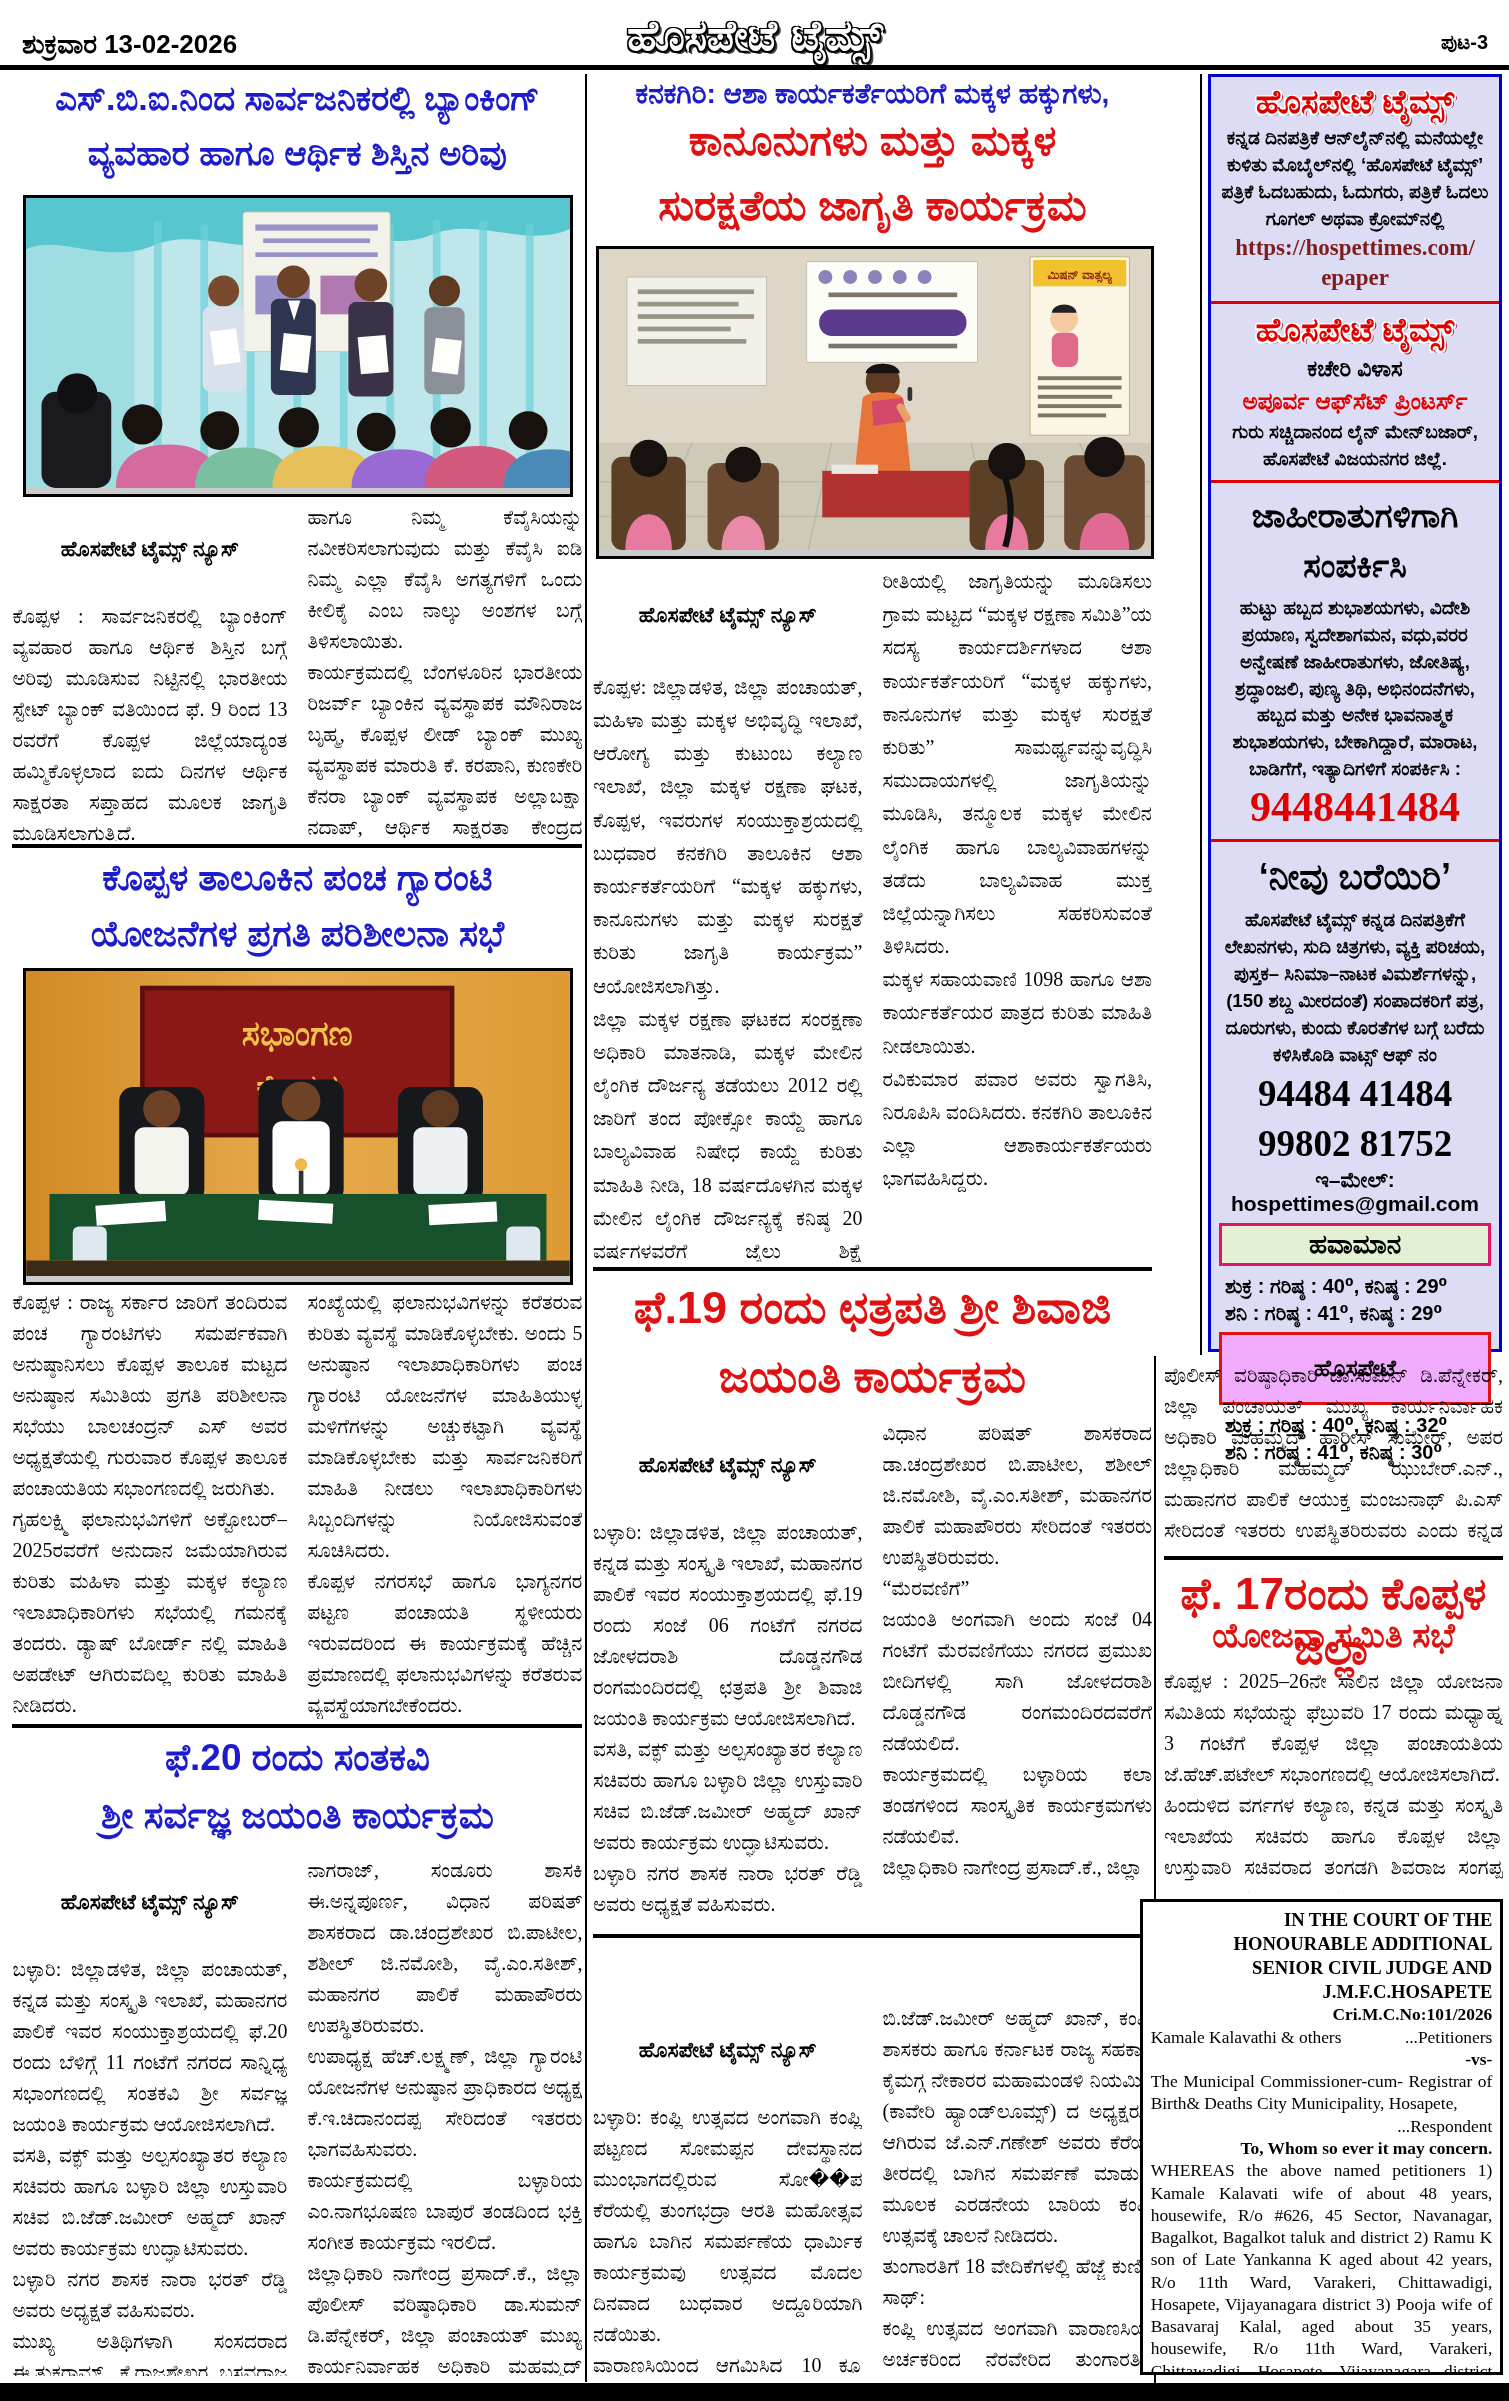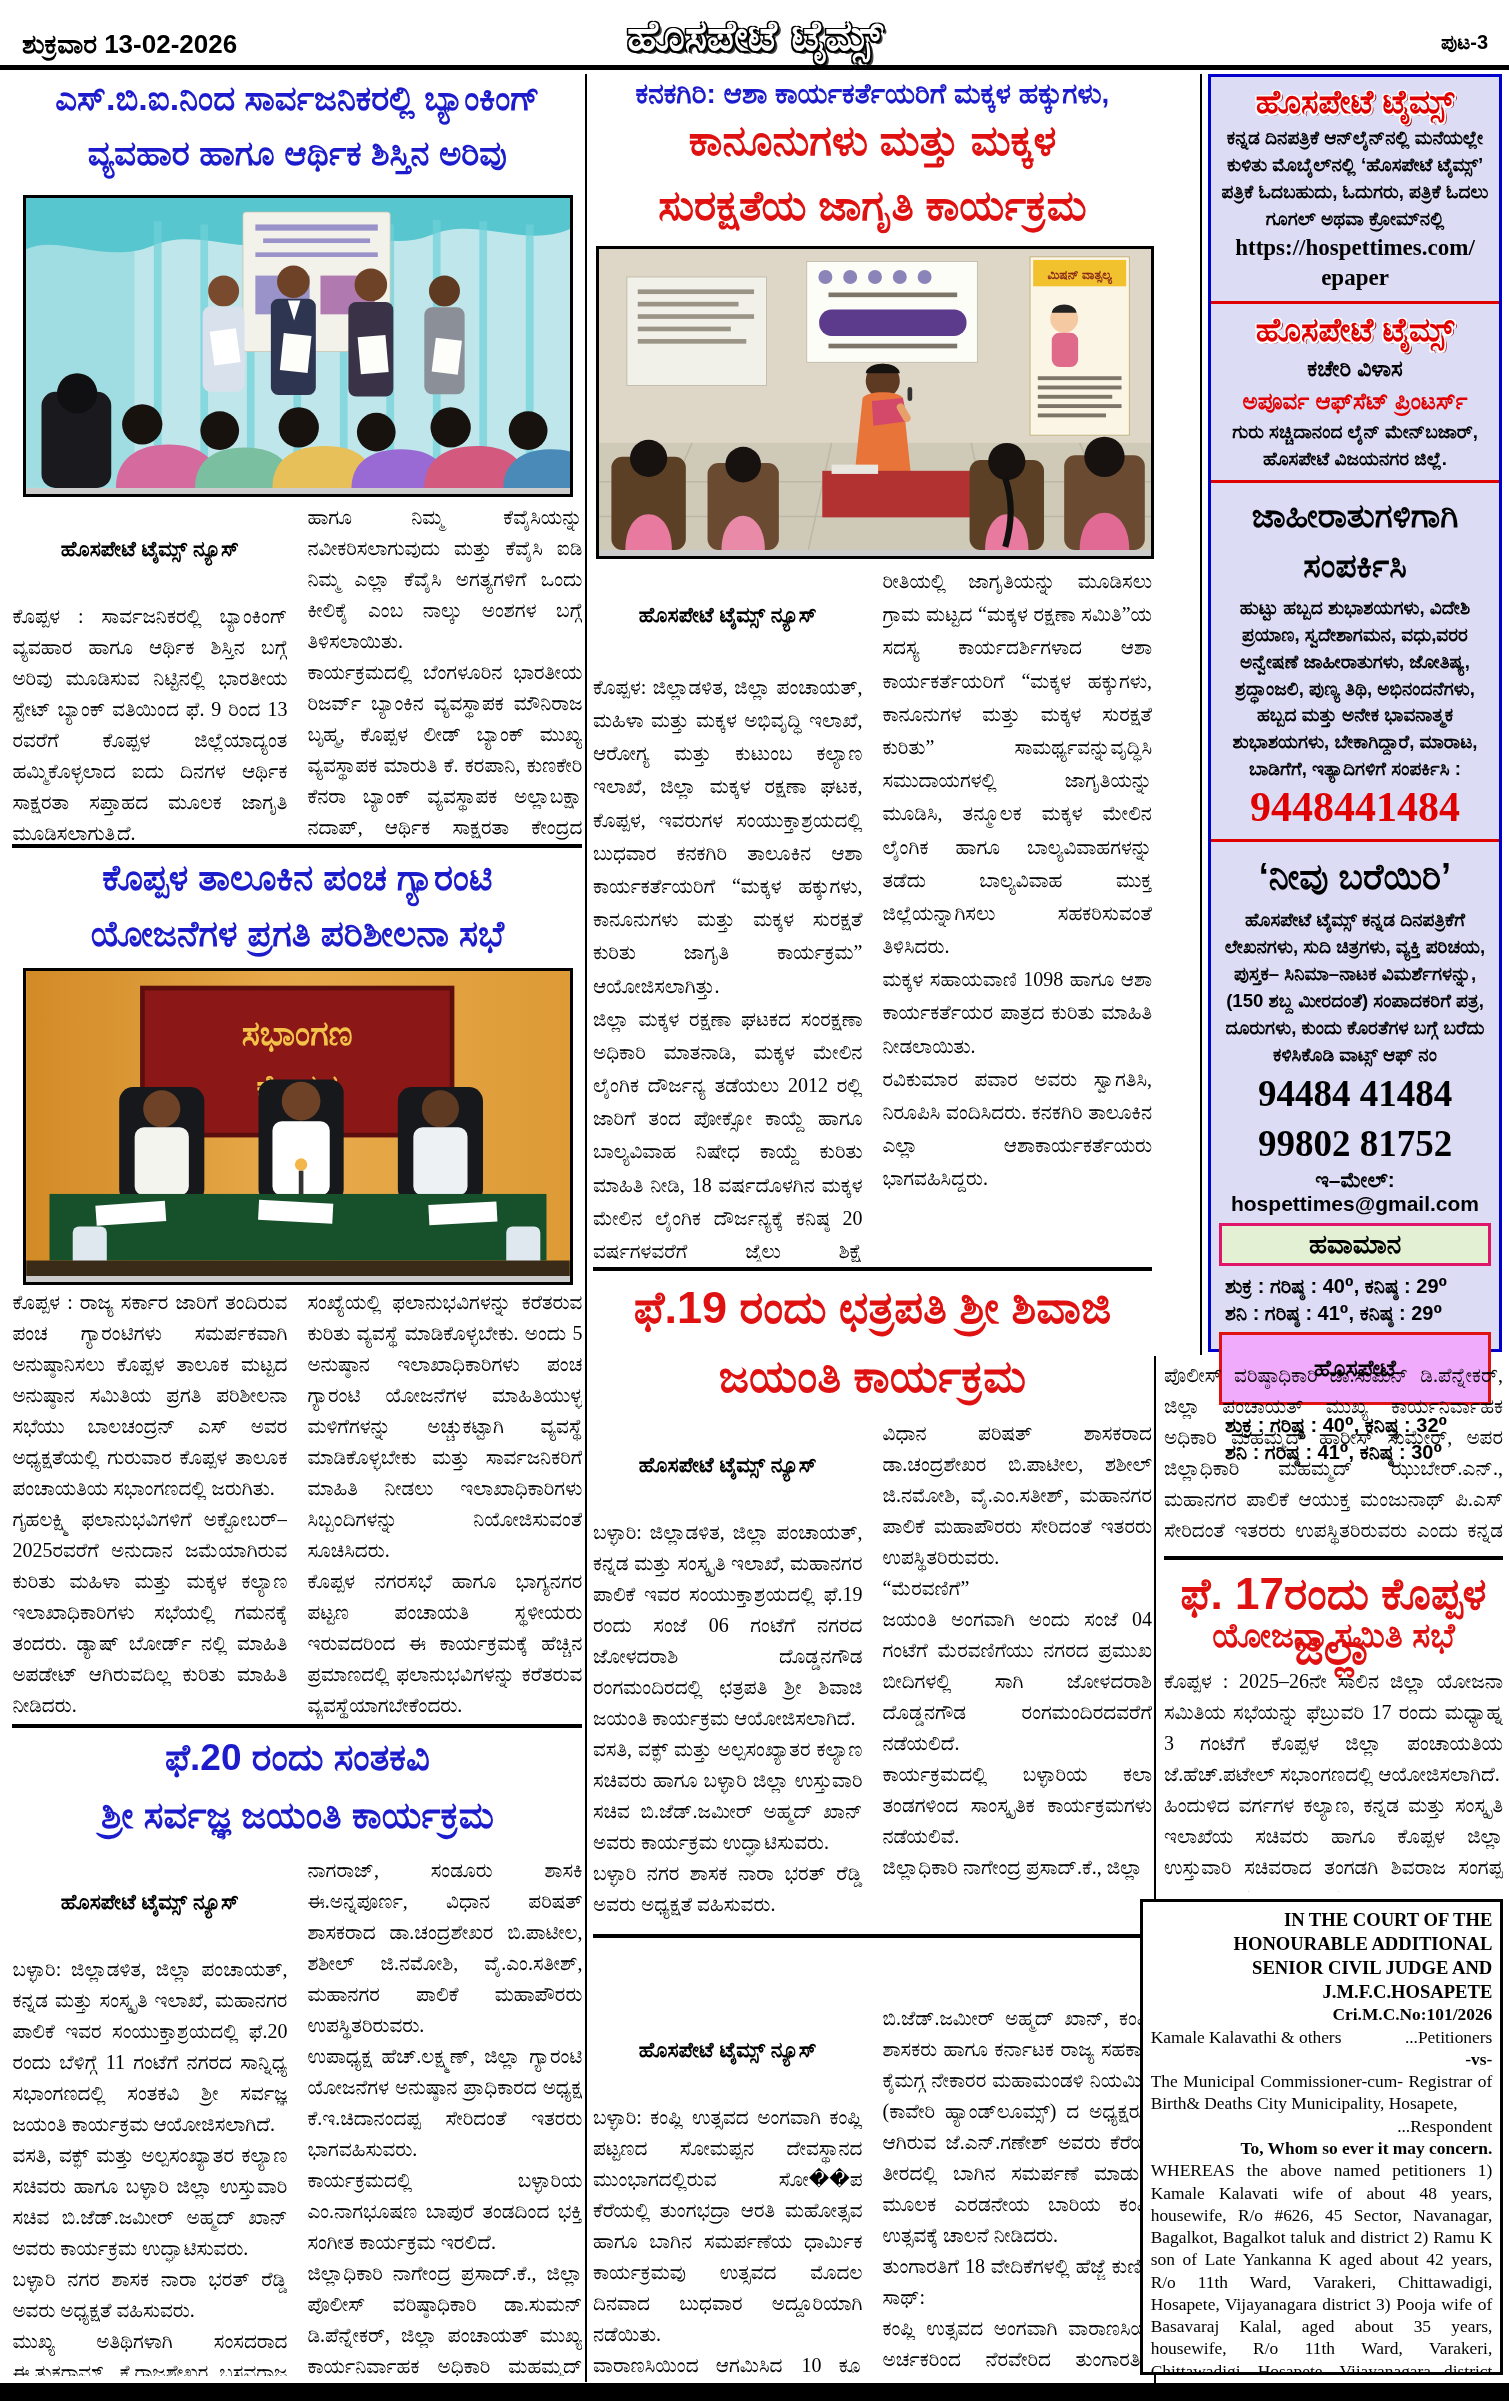--- a/index.html
+++ b/index.html
@@ -32,21 +32,21 @@
   
   .photo{border:3.1px solid #000;overflow:hidden;background:#ccc;}
   .photo svg{display:block;}
   
   .sidebar{left:1208px;top:74px;width:294px;height:1278px;background:#dcdcf5;border:3.9px solid #0000cc;
            box-sizing:border-box;text-align:center;font-family:"Liberation Sans","DejaVu Sans",sans-serif;}
   .slogo{font-size:33px;font-weight:900;color:#e00000;
          text-shadow:-1.5px -1.5px 0 #fff,1.5px -1.5px 0 #fff,-1.5px 1.5px 0 #fff,1.5px 1.5px 0 #fff,2.3px 2.3px 0 #900;
          margin:6.2px 0 3.1px 0;}
   .stext{font-size:18.6px;font-weight:bold;line-height:1.45;padding:0 6.2px;}
-  .surl{font-size:23px;font-weight:bold;color:#000000;font-family:"Liberation Serif",serif;line-height:1.3;}
+  .surl{font-size:23px;font-weight:bold;color:#7f1d1d;font-family:"Liberation Serif",serif;line-height:1.3;}
   .sred{color:#e00000;}
   .sdiv{height:3.1px;background:#e00000;margin:7.7px 0;}
   .sbig{font-size:33px;font-weight:bold;line-height:1.5;}
   .sphone-red{font-size:42px;font-weight:bold;color:#e00000;font-family:"Liberation Serif",serif;}
   .sphone-blk{font-size:37px;font-weight:bold;font-family:"Liberation Serif",serif;line-height:1.35;}
   .semail{font-size:21px;font-weight:bold;}
   .wbox{margin:6.2px 7.7px;background:#e4f0d4;border:3.9px solid #e0156a;font-size:26px;font-weight:bold;padding:3.1px 0;}
   .wbox2{margin:6.2px 7.7px;background:#f0abfc;border:3.9px solid #e01111;font-size:23px;font-weight:bold;padding:20px 0;}
   .wrow{font-size:20px;font-weight:bold;text-align:left;padding:1.5px 14px;}
   

